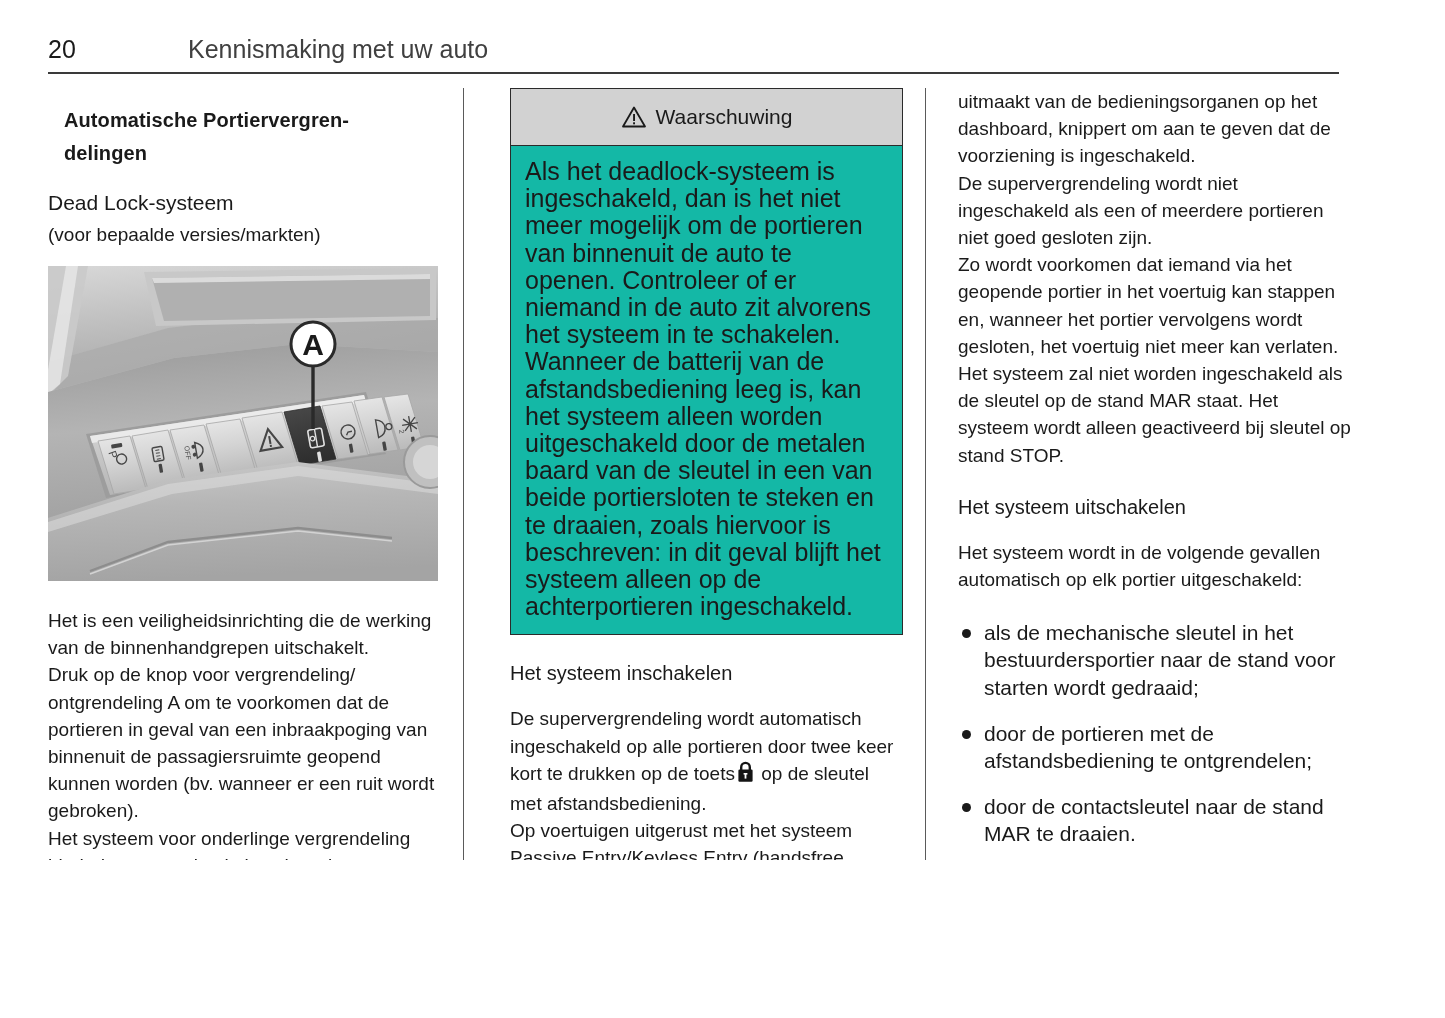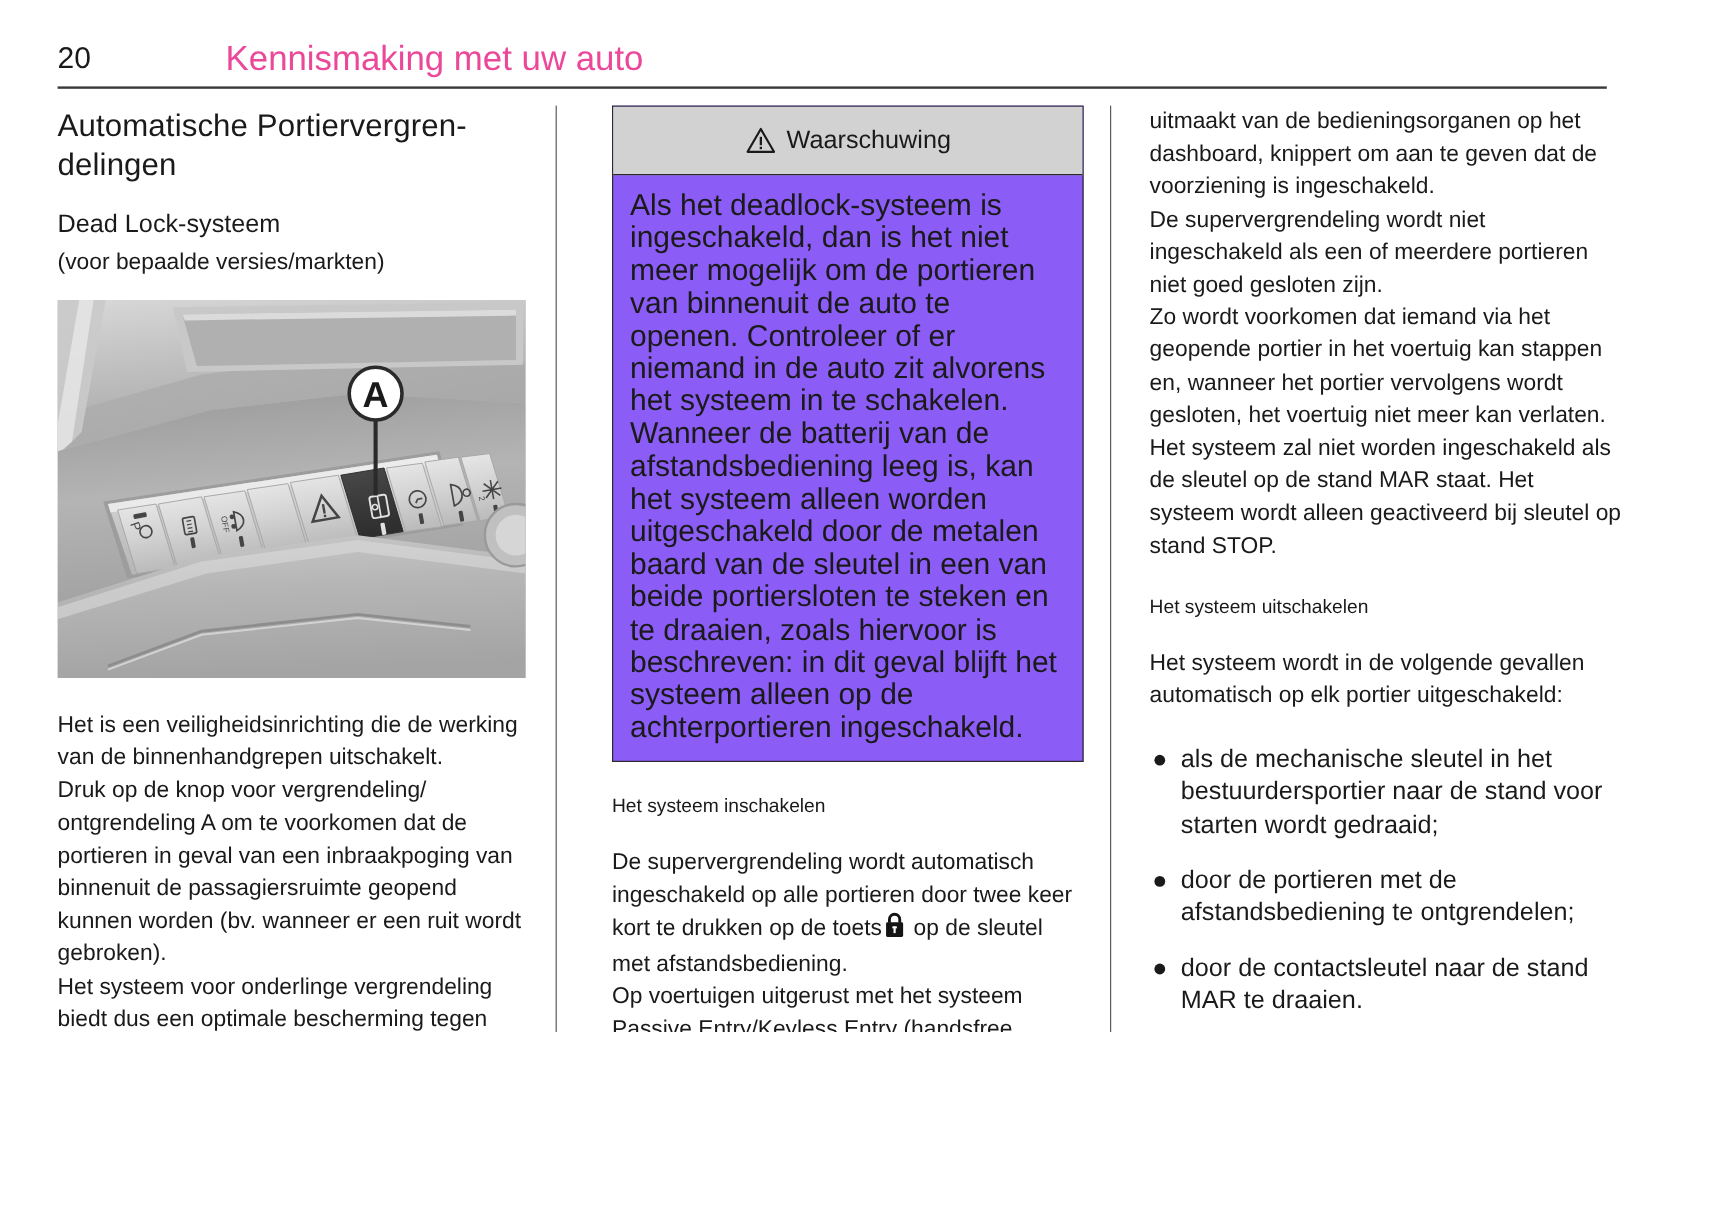--- a/index.html
+++ b/index.html
@@ -33,23 +33,23 @@
     align-items: flex-start;
   }
   .folio {
     font-size: 25px;
     line-height: 30px;
     color: #1a1a1a;
     width: 140px;
     flex: none;
   }
   .header-title {
-    font-size: 29px;
+    font-size: 25px;
     line-height: 30px;
-    color: #ec4899;
+    color: #404040;
   }
 
   
   .columns {
     position: absolute;
     left: 48px;
     top: 88px;
     width: 1291px;
     height: 884px;
     display: flex;
@@ -65,35 +65,35 @@
   .col-rule {
     width: 1px;
     flex: none;
     background: #5a5a5a;
     margin-left: 22px;
     height: 880px;
   }
 
   
   h1.section-title {
-    margin: 0;
-    font-size: 26px;
+    margin: 16px;
+    font-size: 20px;
     line-height: 33px;
-    font-weight: normal;
+    font-weight: bold;
     letter-spacing: 0.1px;
   }
   h2.sub-title {
     margin: 20px 0 0 0;
     font-size: 21px;
     line-height: 26px;
     font-weight: normal;
   }
   h3.run-head {
     margin: 0;
-    font-size: 16px;
+    font-size: 20px;
     line-height: 24px;
     font-weight: normal;
   }
   p.body {
     margin: 0;
     font-size: 19px;
     line-height: 27.2px;
     font-weight: normal;
   }
   p.note {
@@ -113,21 +113,21 @@
     overflow: hidden;
     background: #b8b8b8;
   }
   .figure svg { display: block; }
 
   
   .warning-box {
     border: 1.5px solid #2b2b2b;
     width: 100%;
     box-sizing: border-box;
-    background: #8b5cf6;
+    background: #14b8a6;
   }
   .warning-head {
     background: #d2d2d2;
     border-bottom: 1.5px solid #2b2b2b;
     height: 56px;
     display: flex;
     align-items: center;
     justify-content: center;
     gap: 9px;
   }

